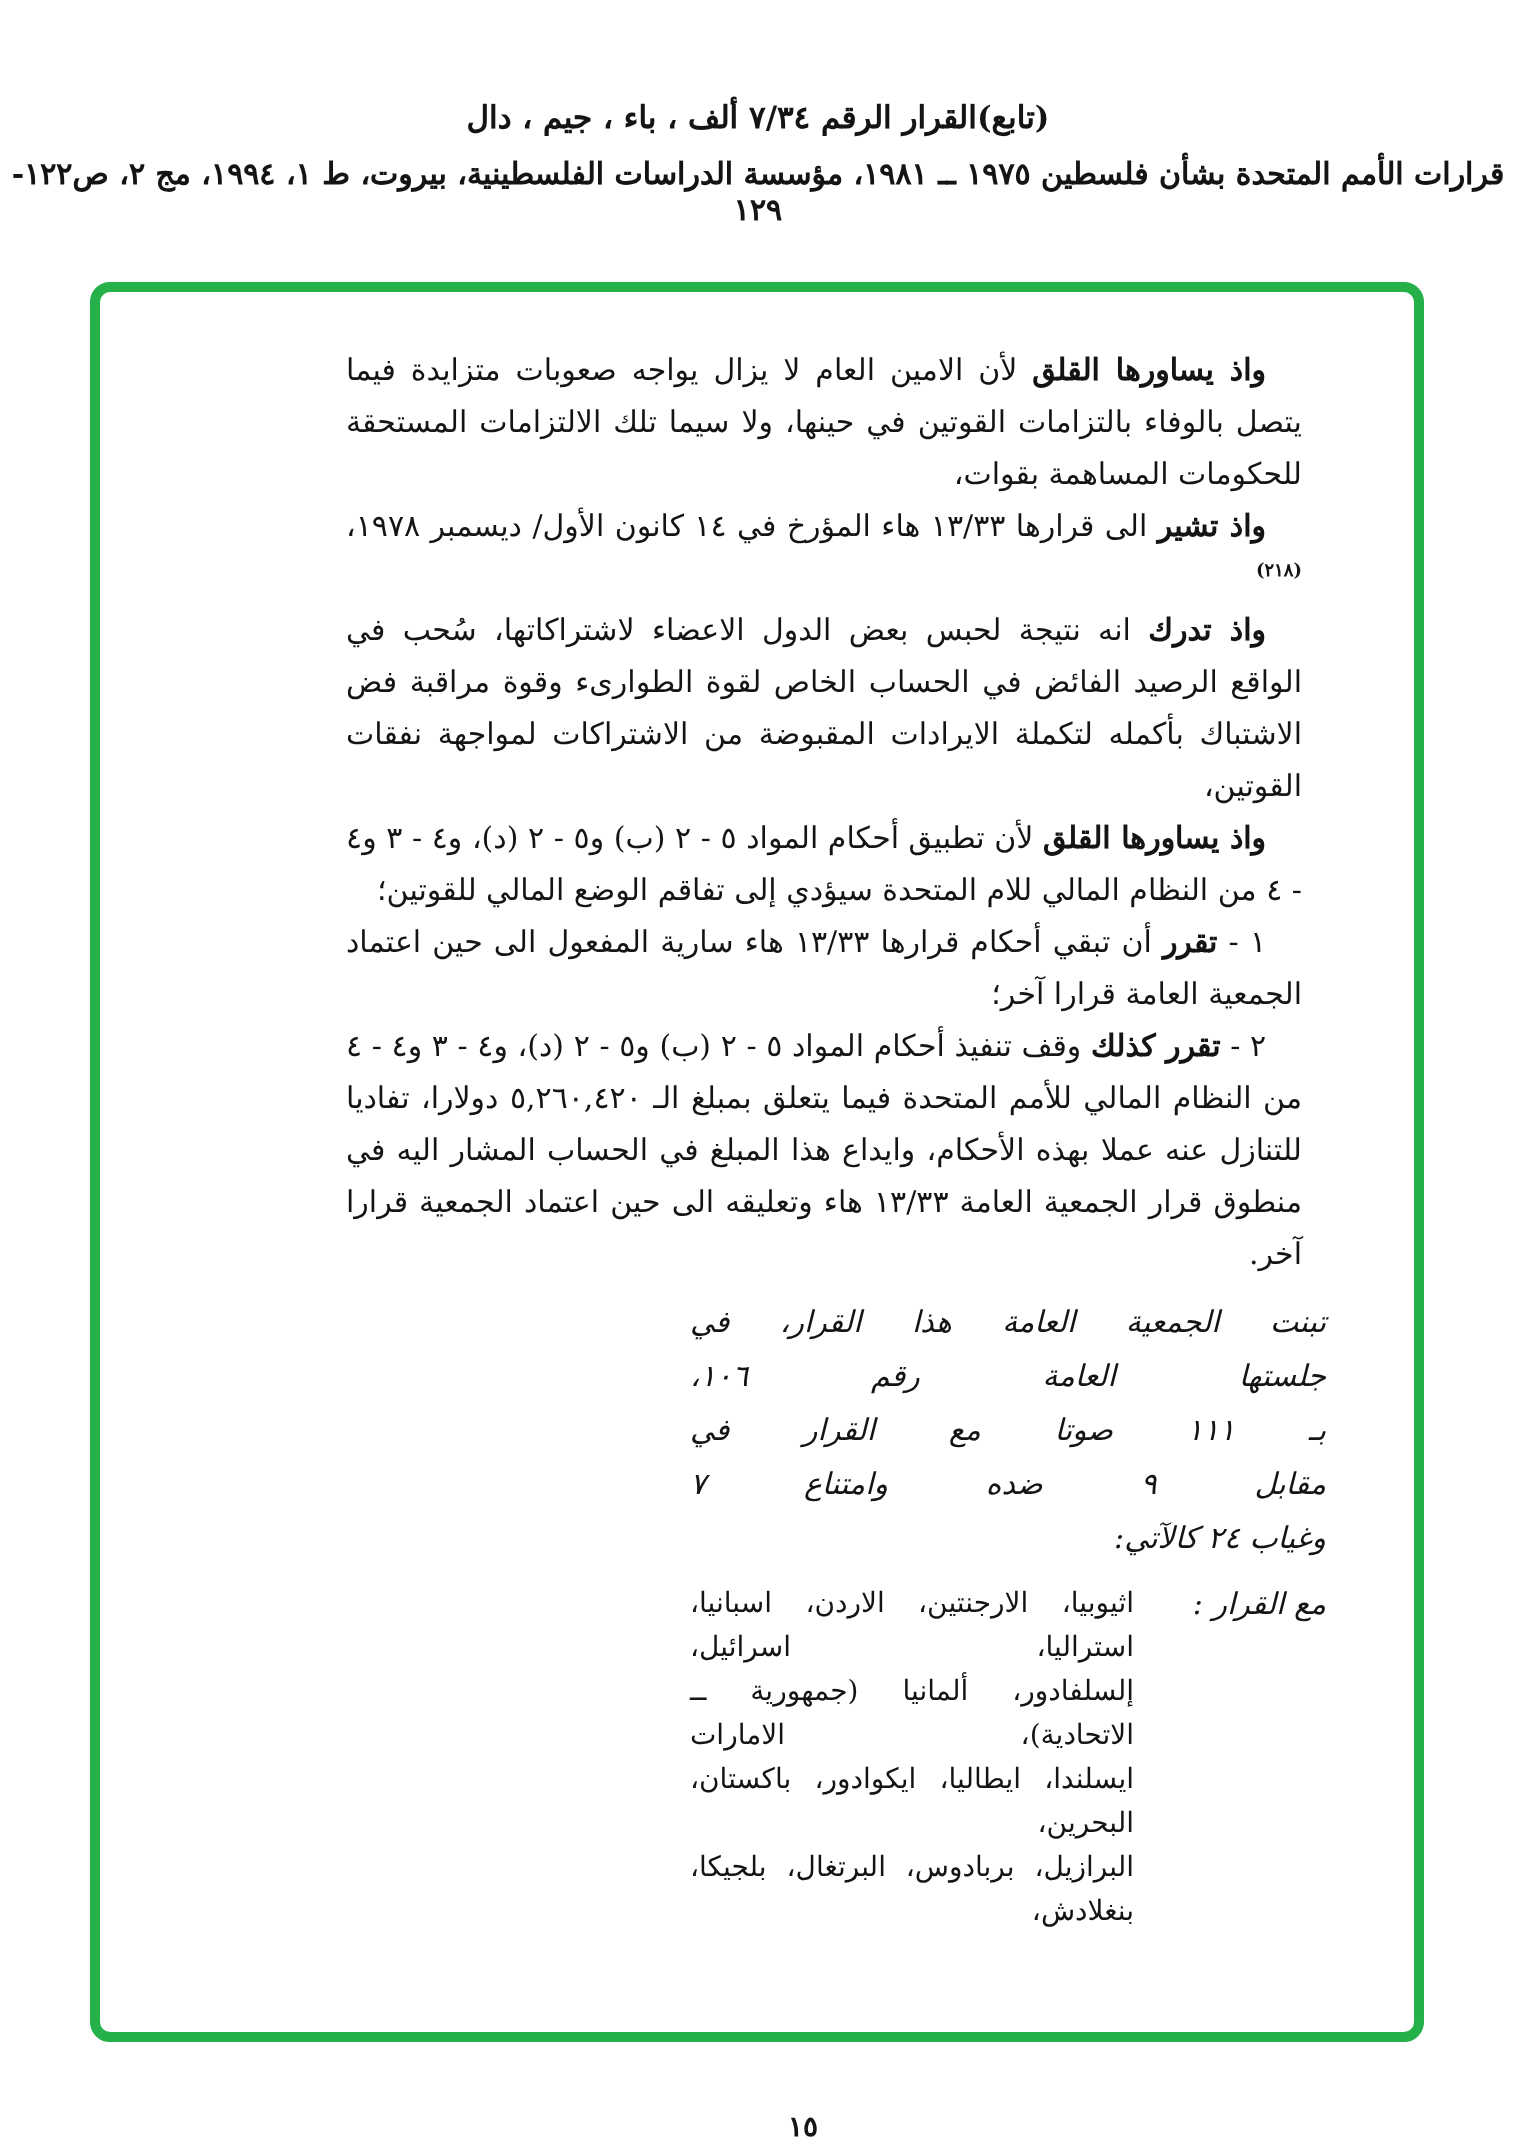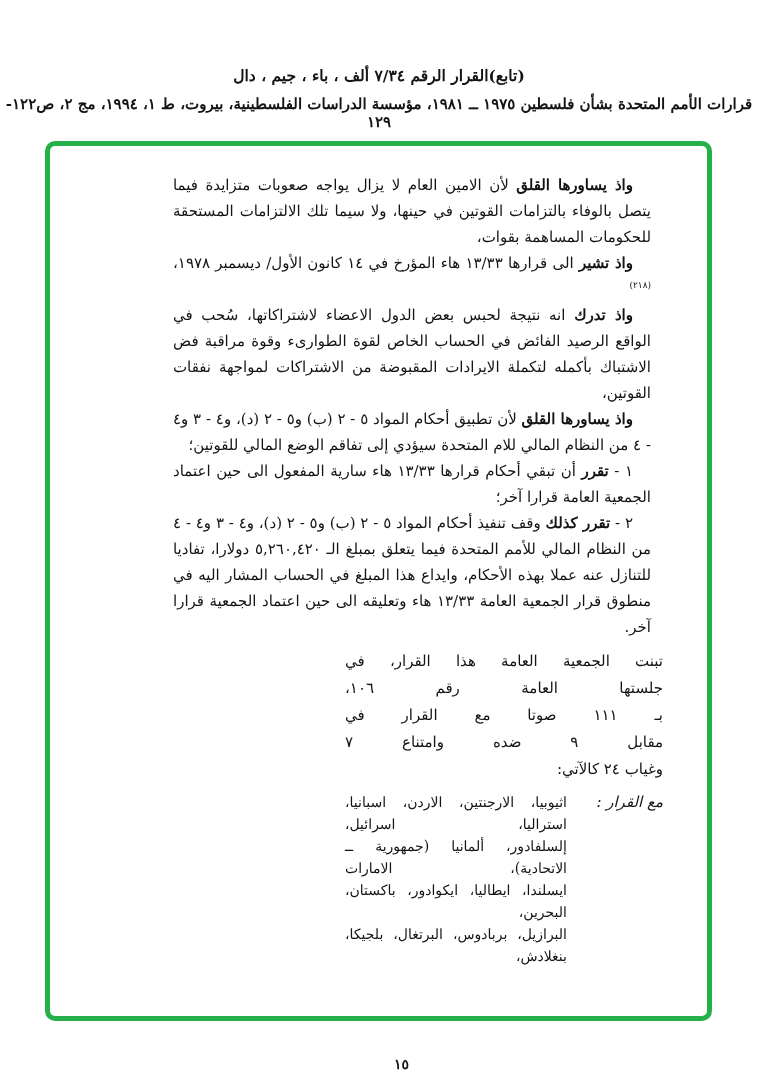--- a/index.html
+++ b/index.html
@@ -10,21 +10,21 @@
   }
   .page {
     position: relative;
     width: 758px; height: 1078px;
     background: #ffffff;
     color: #141414;
     overflow: hidden;
   }
   
   .header {
-    position: absolute; top: 66px; left: 0; width: 100%;
+    position: absolute; top: 49px; left: 0; width: 100%;
     text-align: center; direction: rtl;
   }
   .doc-title {
     font-size: 15.5px; font-weight: bold; letter-spacing: .3px;
   }
   .doc-source {
     margin-top: 10px;
     font-size: 15px; font-weight: bold; letter-spacing: .2px;
   }
   
@@ -43,27 +43,27 @@
   }
   
   .main { width: 478px; margin: 0 12px 0 auto; }
   .para {
     font-size: 15px; line-height: 26px;
     text-align: justify;
     text-indent: 18px;
   }
   .lead { font-weight: bold; }
   .fnref {
-    font-size: 9px; font-weight: normal;
+    font-size: 9px; font-weight: bold;
     vertical-align: super; line-height: 0;
   }
   
   .vote {
     width: 318px; margin: 8px 0 0 auto;
-    font-size: 15px; line-height: 27px;
+    font-size: 15px; line-height: 27px; font-style: italic;
   }
   .vline { text-align: justify; text-align-last: justify; }
   .vline:last-child { text-align-last: right; }
   
   .with-row {
     display: flex; width: 318px; margin: 8px 0 0 auto;
   }
   .with-label {
     flex: 0 0 96px; font-size: 15px; line-height: 22px;
     white-space: nowrap;

